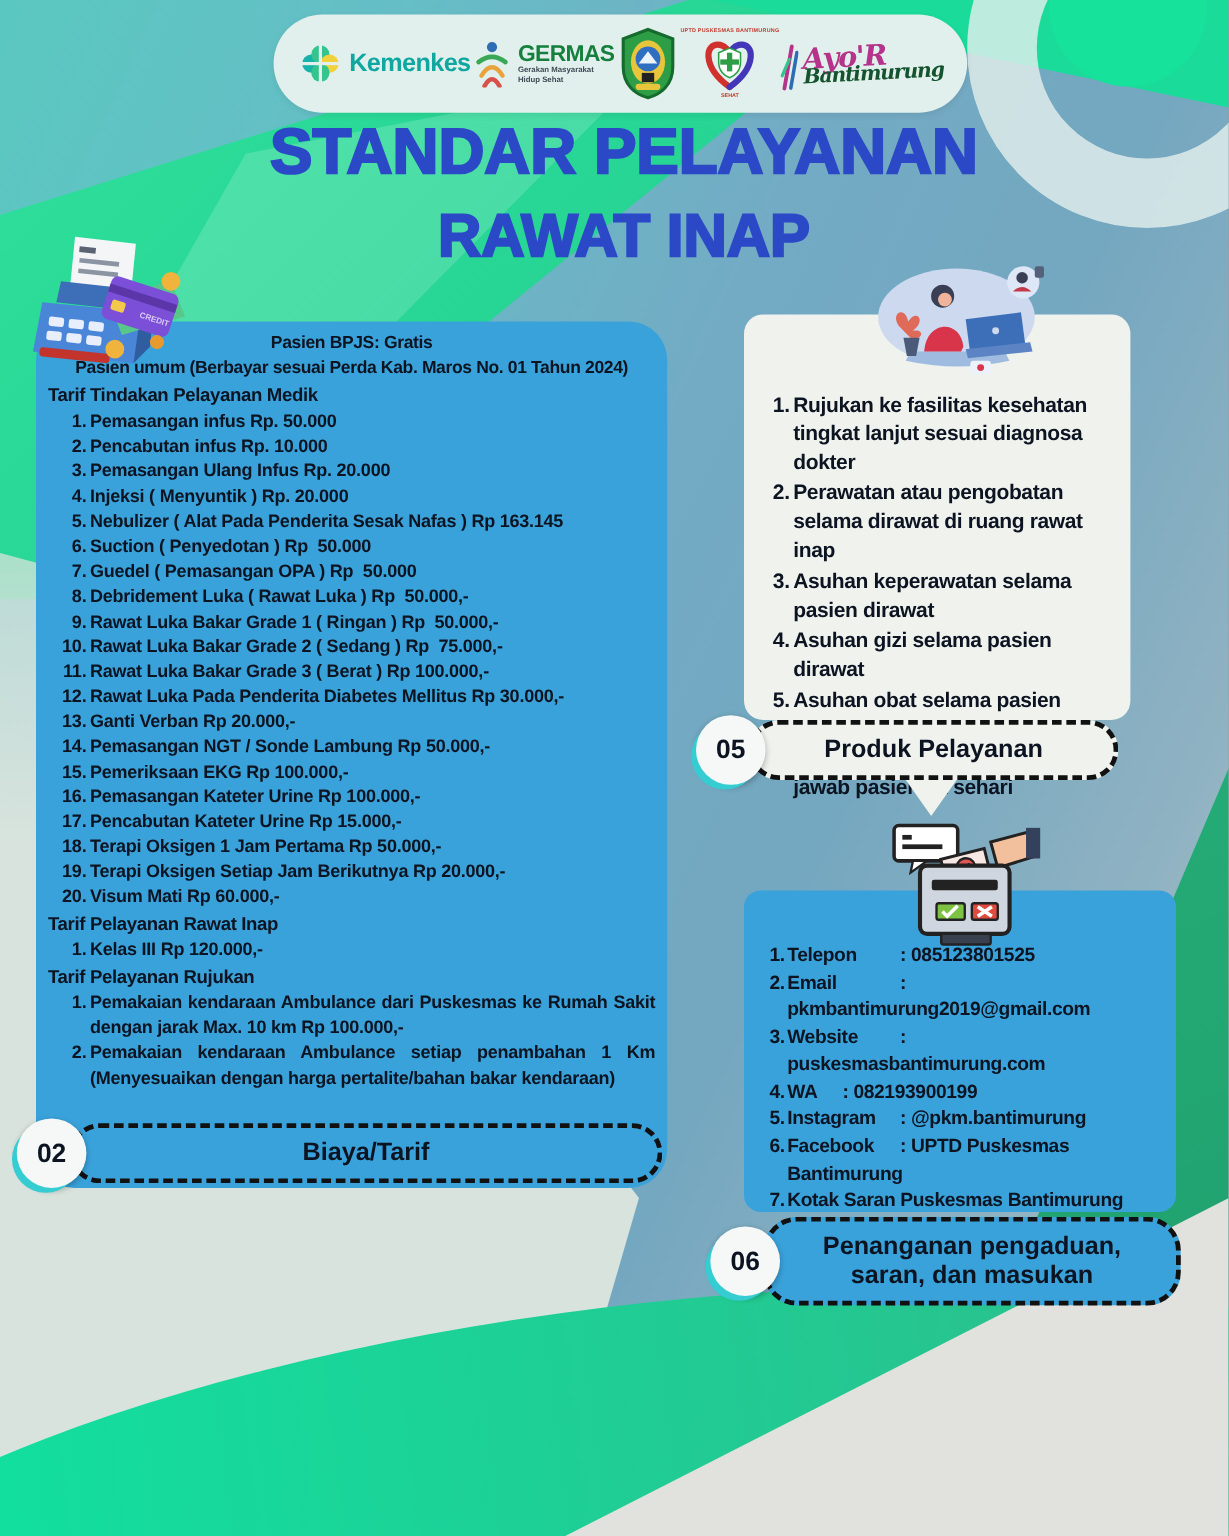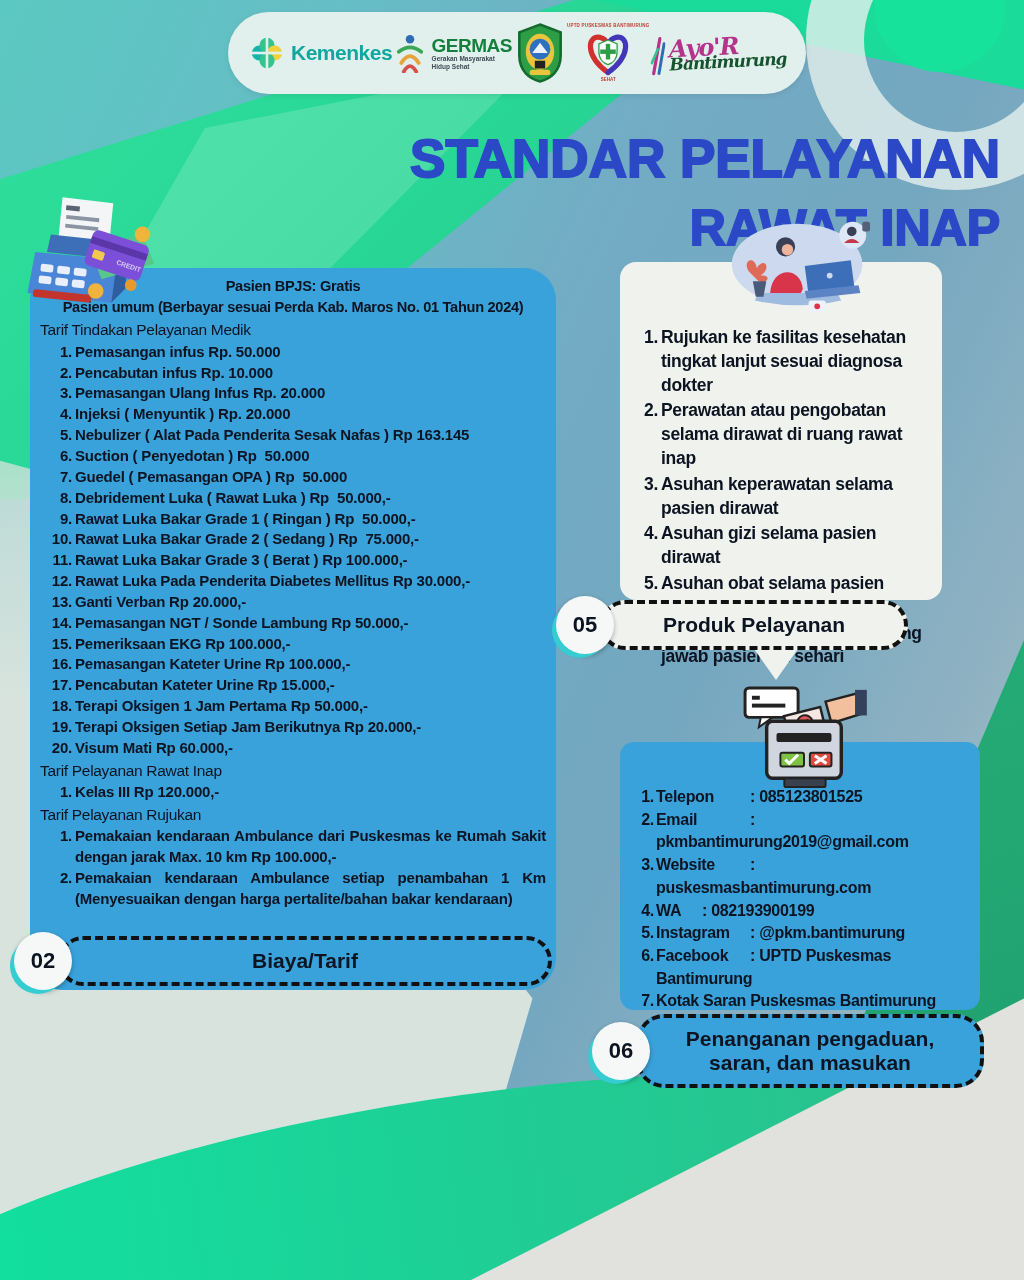--- a/index.html
+++ b/index.html
@@ -38,38 +38,38 @@
   .germas-sub{font-size:6.5px;color:#3f4a55;font-weight:bold;margin-top:1px}
   .heart-logo{display:flex;flex-direction:column;align-items:center;line-height:1}
   .heart-top{font-size:4.5px;color:#c23a2e;font-weight:bold;letter-spacing:.2px;margin-bottom:1px;white-space:nowrap}
   .heart-bottom{font-size:4.5px;color:#c23a2e;font-weight:bold;margin-top:1px}
   .script-logo{display:flex;align-items:center;gap:3px;transform:rotate(-3deg)}
   .script-col{display:flex;flex-direction:column;line-height:.95}
   .script-l1{font-family:"DejaVu Serif",serif;font-style:italic;font-weight:bold;font-size:24px;color:#B5338A;letter-spacing:-1px}
   .script-l2{font-family:"DejaVu Serif",serif;font-style:italic;font-weight:bold;font-size:17px;color:#14532D;margin-top:-4px;letter-spacing:-1px}
 
   
-  .title-block{position:absolute;left:40px;top:128px;width:960px;text-align:right;z-index:2;color:var(--title-blue);}
+  .title-block{position:absolute;left:40px;top:96px;width:960px;text-align:center;z-index:2;color:var(--title-blue);}
   .title-line1{font-size:53px;font-weight:bold;letter-spacing:0;-webkit-text-stroke:2px currentColor;}
   .title-line2{font-size:50px;font-weight:bold;margin-top:10px;-webkit-text-stroke:2px currentColor;}
 
   
   .tariff-panel{position:absolute;left:30px;top:268px;width:526px;height:722px;background:var(--panel-blue);
     border-radius:32px;padding:8px 10px;z-index:2;}
   .intro{font-size:14.6px;font-weight:bold;text-align:center;white-space:nowrap;letter-spacing:-.3px;line-height:1.45}
-  .sec-title{font-size:15.5px;font-weight:normal;letter-spacing:-.3px;line-height:1.45;margin-top:1px}
+  .sec-title{font-size:15.5px;font-weight:bold;letter-spacing:-.3px;line-height:1.45;margin-top:1px}
   .num-list{list-style:none;counter-reset:n;font-size:15px;font-weight:bold;letter-spacing:-.2px;line-height:1.39}
   .num-list li{counter-increment:n;display:flex}
   .num-list li::before{content:counter(n)".";flex:0 0 32px;text-align:right;padding-right:3px}
   .num-list .li-text{flex:1;white-space:pre-wrap}
   .justify-list .li-text{text-align:justify;white-space:normal}
 
   .badge-row{position:absolute;display:flex;align-items:center;z-index:4}
   .badge-row-04{left:14px;top:932px;width:538px}
-  .badge-row-05{left:556px;top:596px;width:352px}
+  .badge-row-05{left:580px;top:596px;width:352px}
   .badge-row-06{left:592px;top:1014px;width:392px}
   .badge-circle{width:58px;height:58px;border-radius:50%;background:#F5F8F7;display:flex;align-items:center;
     justify-content:center;font-weight:bold;font-size:22px;position:relative;z-index:2;
     box-shadow:-5px 5px 0 -1px #35CDD2,0 2px 5px rgba(0,0,0,.3);}
   .badge-box{flex:1;margin-left:-14px;border:4px dashed var(--dash-black);border-radius:28px;
     padding:9px 12px;text-align:center;font-weight:bold;font-size:21px;line-height:1.15}
   .badge-box.on-blue{background:transparent}
   .badge-box.on-white{background:var(--card-white)}
   .badge-box.blue-fill{background:var(--panel-blue)}
   .tail-down{position:absolute;left:752px;top:646px;width:0;height:0;z-index:3;

